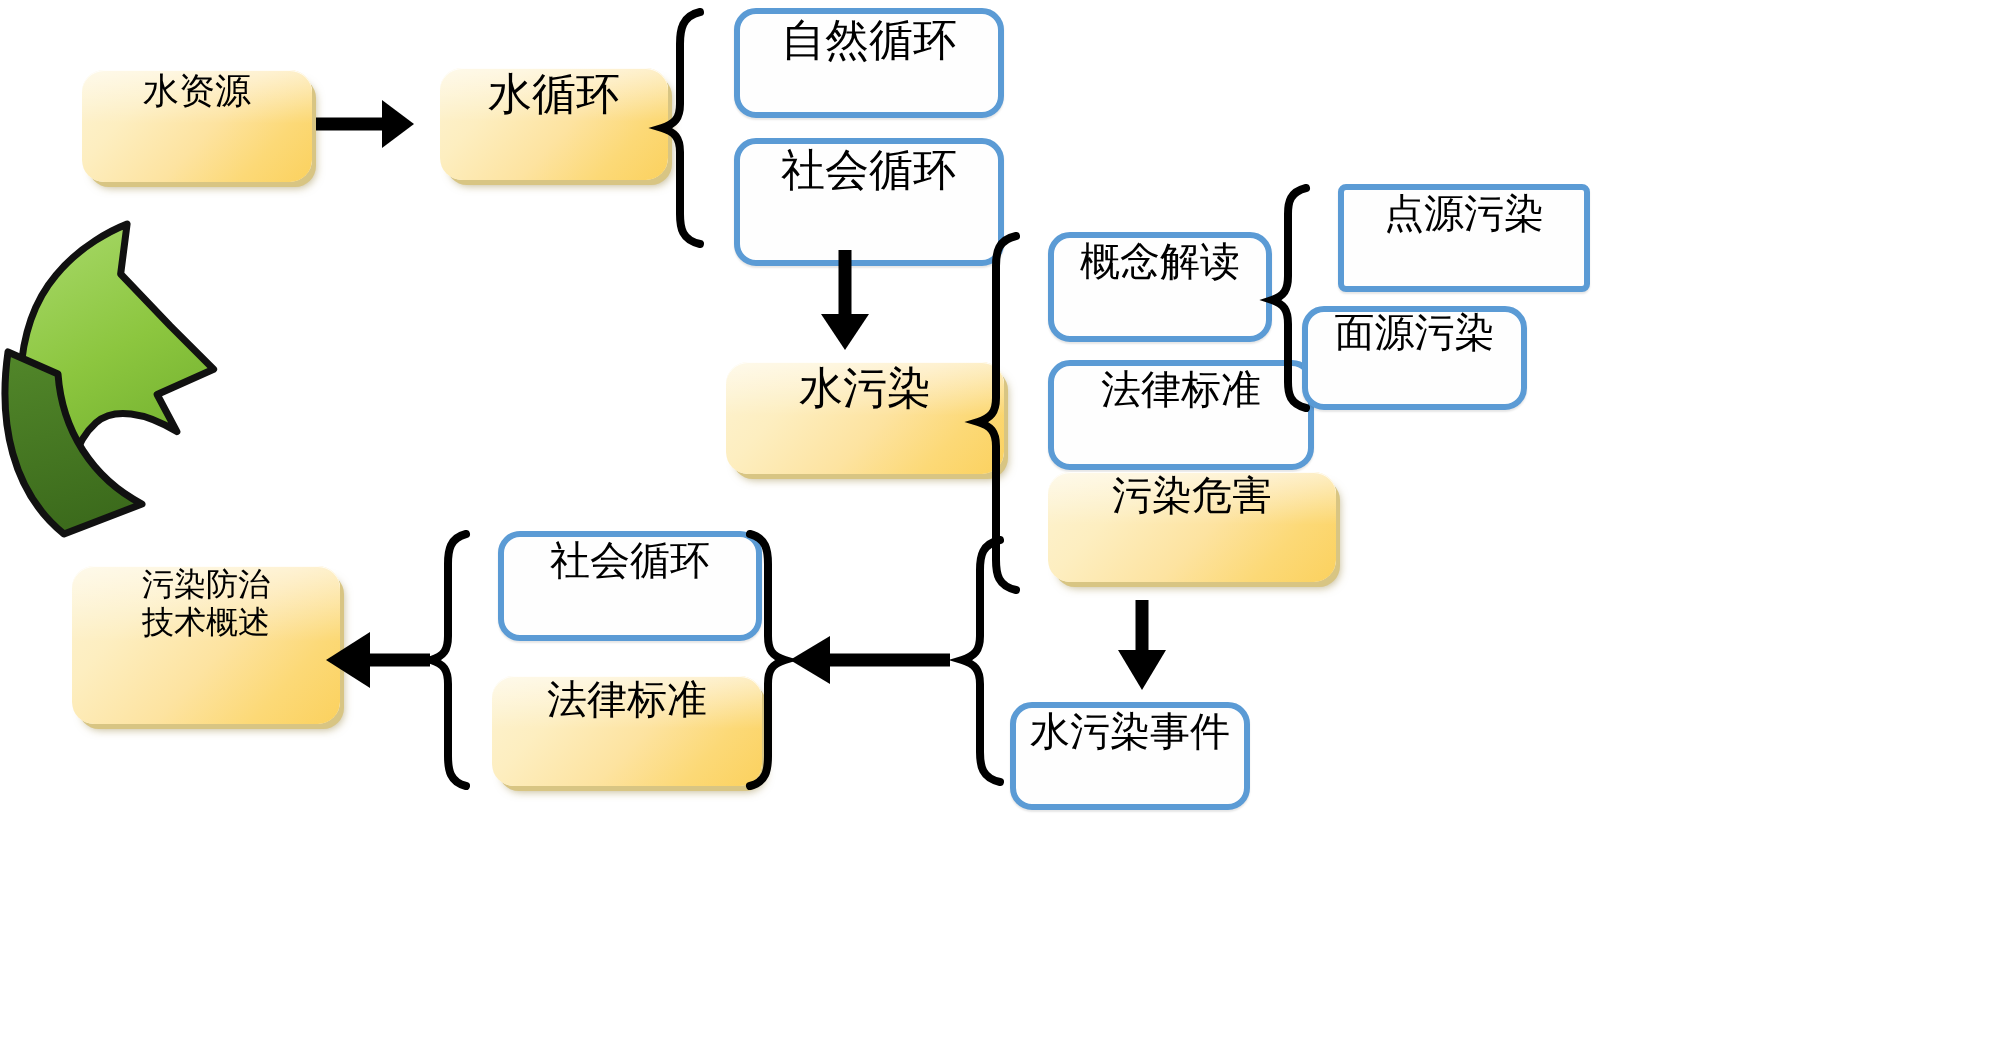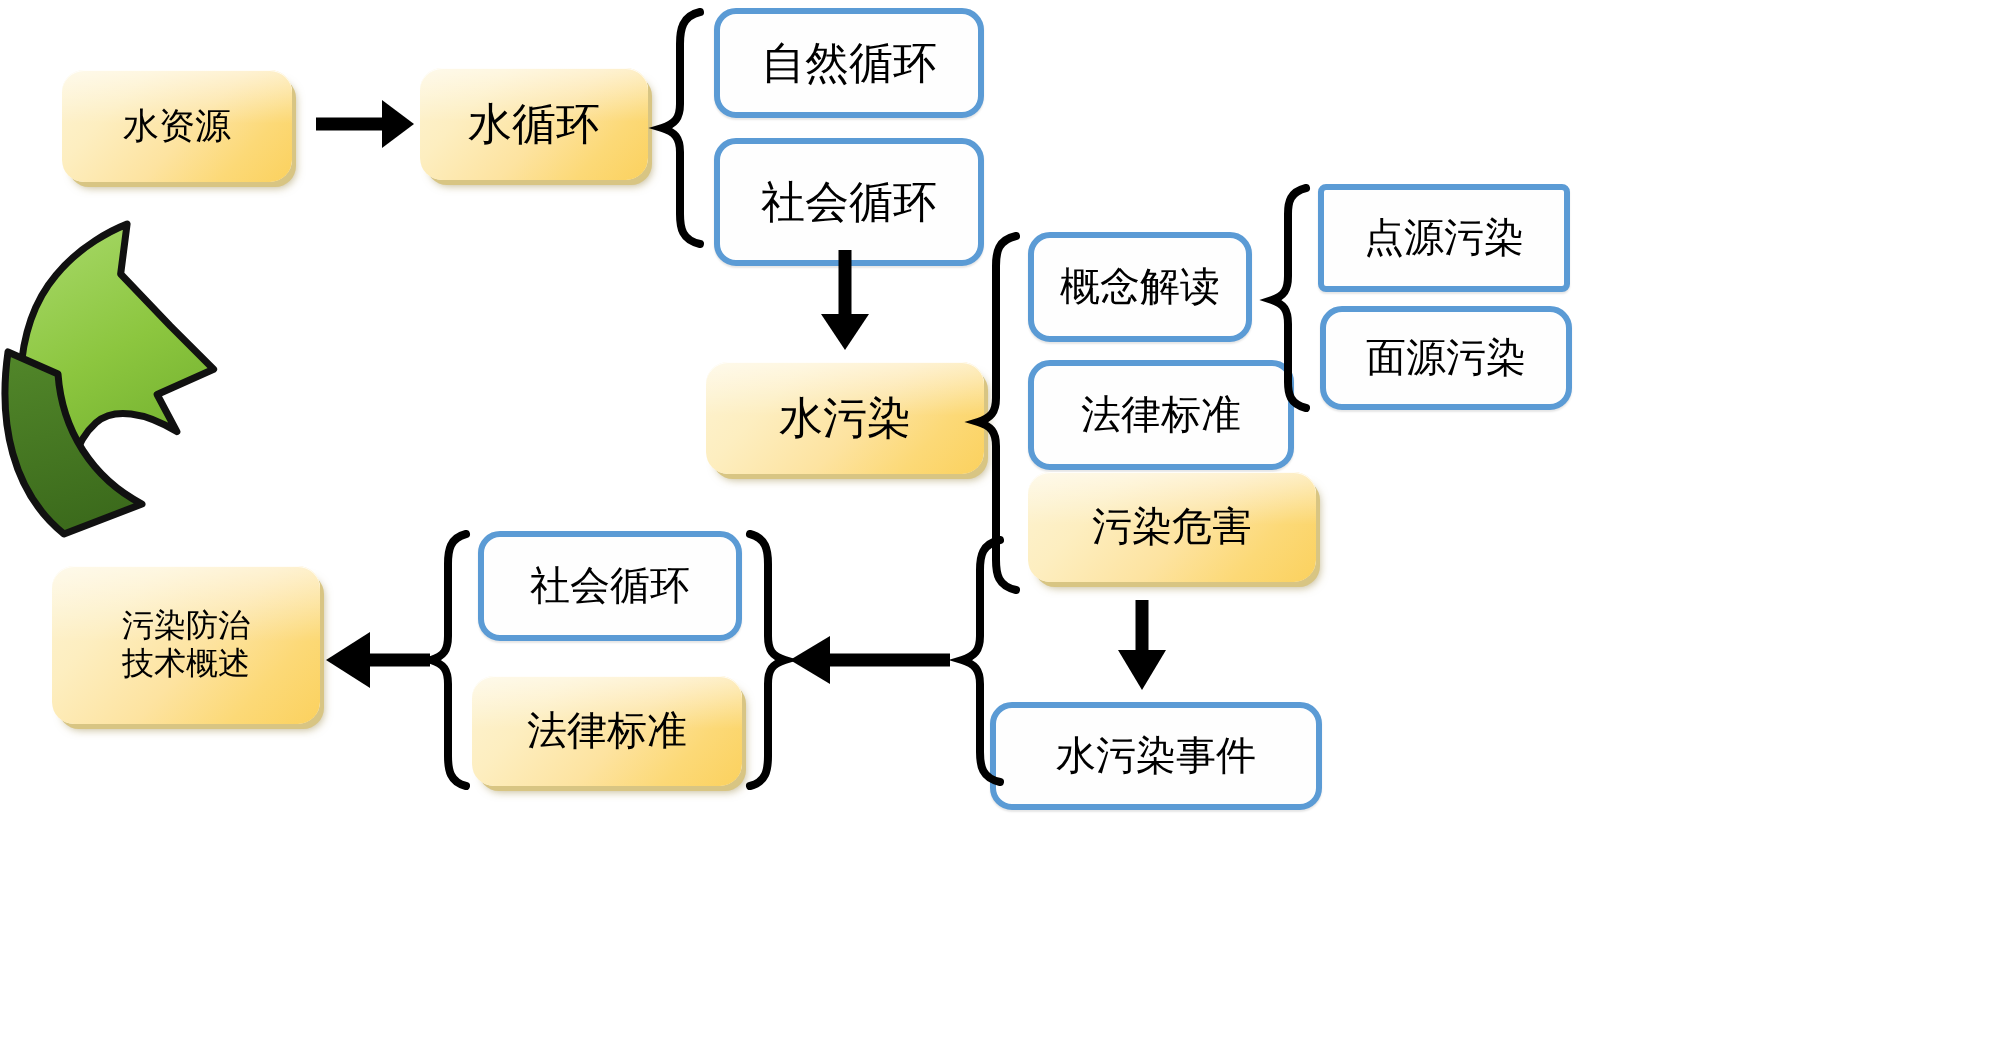--- a/index.html
+++ b/index.html
@@ -1,22 +1,22 @@
 <!DOCTYPE html>
 <html><head>
 <meta charset="utf-8">
 <style>
   html,body{margin:0;padding:0;background:#ffffff;}
   body{width:2000px;height:1041px;position:relative;overflow:hidden;
        font-family:"DejaVu Sans","Liberation Sans",sans-serif;}
   #stage{position:absolute;left:0;top:0;width:2000px;height:1041px;}
 
   
-  .node{position:absolute;display:flex;align-items:center;justify-content:center;
-        text-align:center;box-sizing:border-box;line-height:1.18;}
+  .node{position:absolute;display:flex;align-items:flex-start;justify-content:center;
+        text-align:center;box-sizing:border-box;line-height:1.18;margin-left:20px;}
   .node .lbl{position:relative;z-index:3;white-space:pre-line;}
 
   
   .ybox{
     border-radius:22px;
     background:linear-gradient(133deg,#fdf3d2 0%,#fdeec0 26%,#fde3a0 55%,#fcd977 78%,#fbd15e 100%);
     box-shadow:
        5px 6px 0 -1px #d8c583,
        7px 9px 9px -3px rgba(150,130,60,.55),
        inset 0 1px 0 rgba(255,255,255,.85);
@@ -181,24 +181,24 @@
       </div>
       <div class="node bbox" style="left: 1028px; top: 360px; width: 266px; height: 110px;">
         <span class="lbl" style="font-size: 40px;">法律标准</span>
       </div>
       <div class="node ybox" style="left: 1028px; top: 472px; width: 288px; height: 110px;">
         <span class="lbl" style="font-size: 40px;">污染危害</span>
       </div>
       <div class="node bbox" style="left: 1318px; top: 184px; width: 252px; height: 108px; border-radius: 8px;">
         <span class="lbl" style="font-size: 40px;">点源污染</span>
       </div>
-      <div class="node bbox" style="left: 1320px; top: 306px; width: 252px; height: 104px;">
+      <div class="node bbox" style="left: 1282px; top: 306px; width: 225px; height: 104px; font-family: Liberation Mono, monospace;">
         <span class="lbl" style="font-size: 40px;">面源污染</span>
       </div>
-      <div class="node bbox" style="left: 990px; top: 702px; width: 332px; height: 108px;">
+      <div class="node bbox" style="left: 990px; top: 702px; width: 240px; height: 108px;">
         <span class="lbl" style="font-size: 40px;">水污染事件</span>
       </div>
       <div class="node bbox" style="left: 478px; top: 531px; width: 264px; height: 110px;">
         <span class="lbl" style="font-size: 40px;">社会循环</span>
       </div>
       <div class="node ybox" style="left: 472px; top: 676px; width: 270px; height: 110px;">
         <span class="lbl" style="font-size: 40px;">法律标准</span>
       </div>
       <div class="node ybox" style="left: 52px; top: 566px; width: 268px; height: 158px;">
         <span class="lbl" style="font-size: 32px;">污染防治

